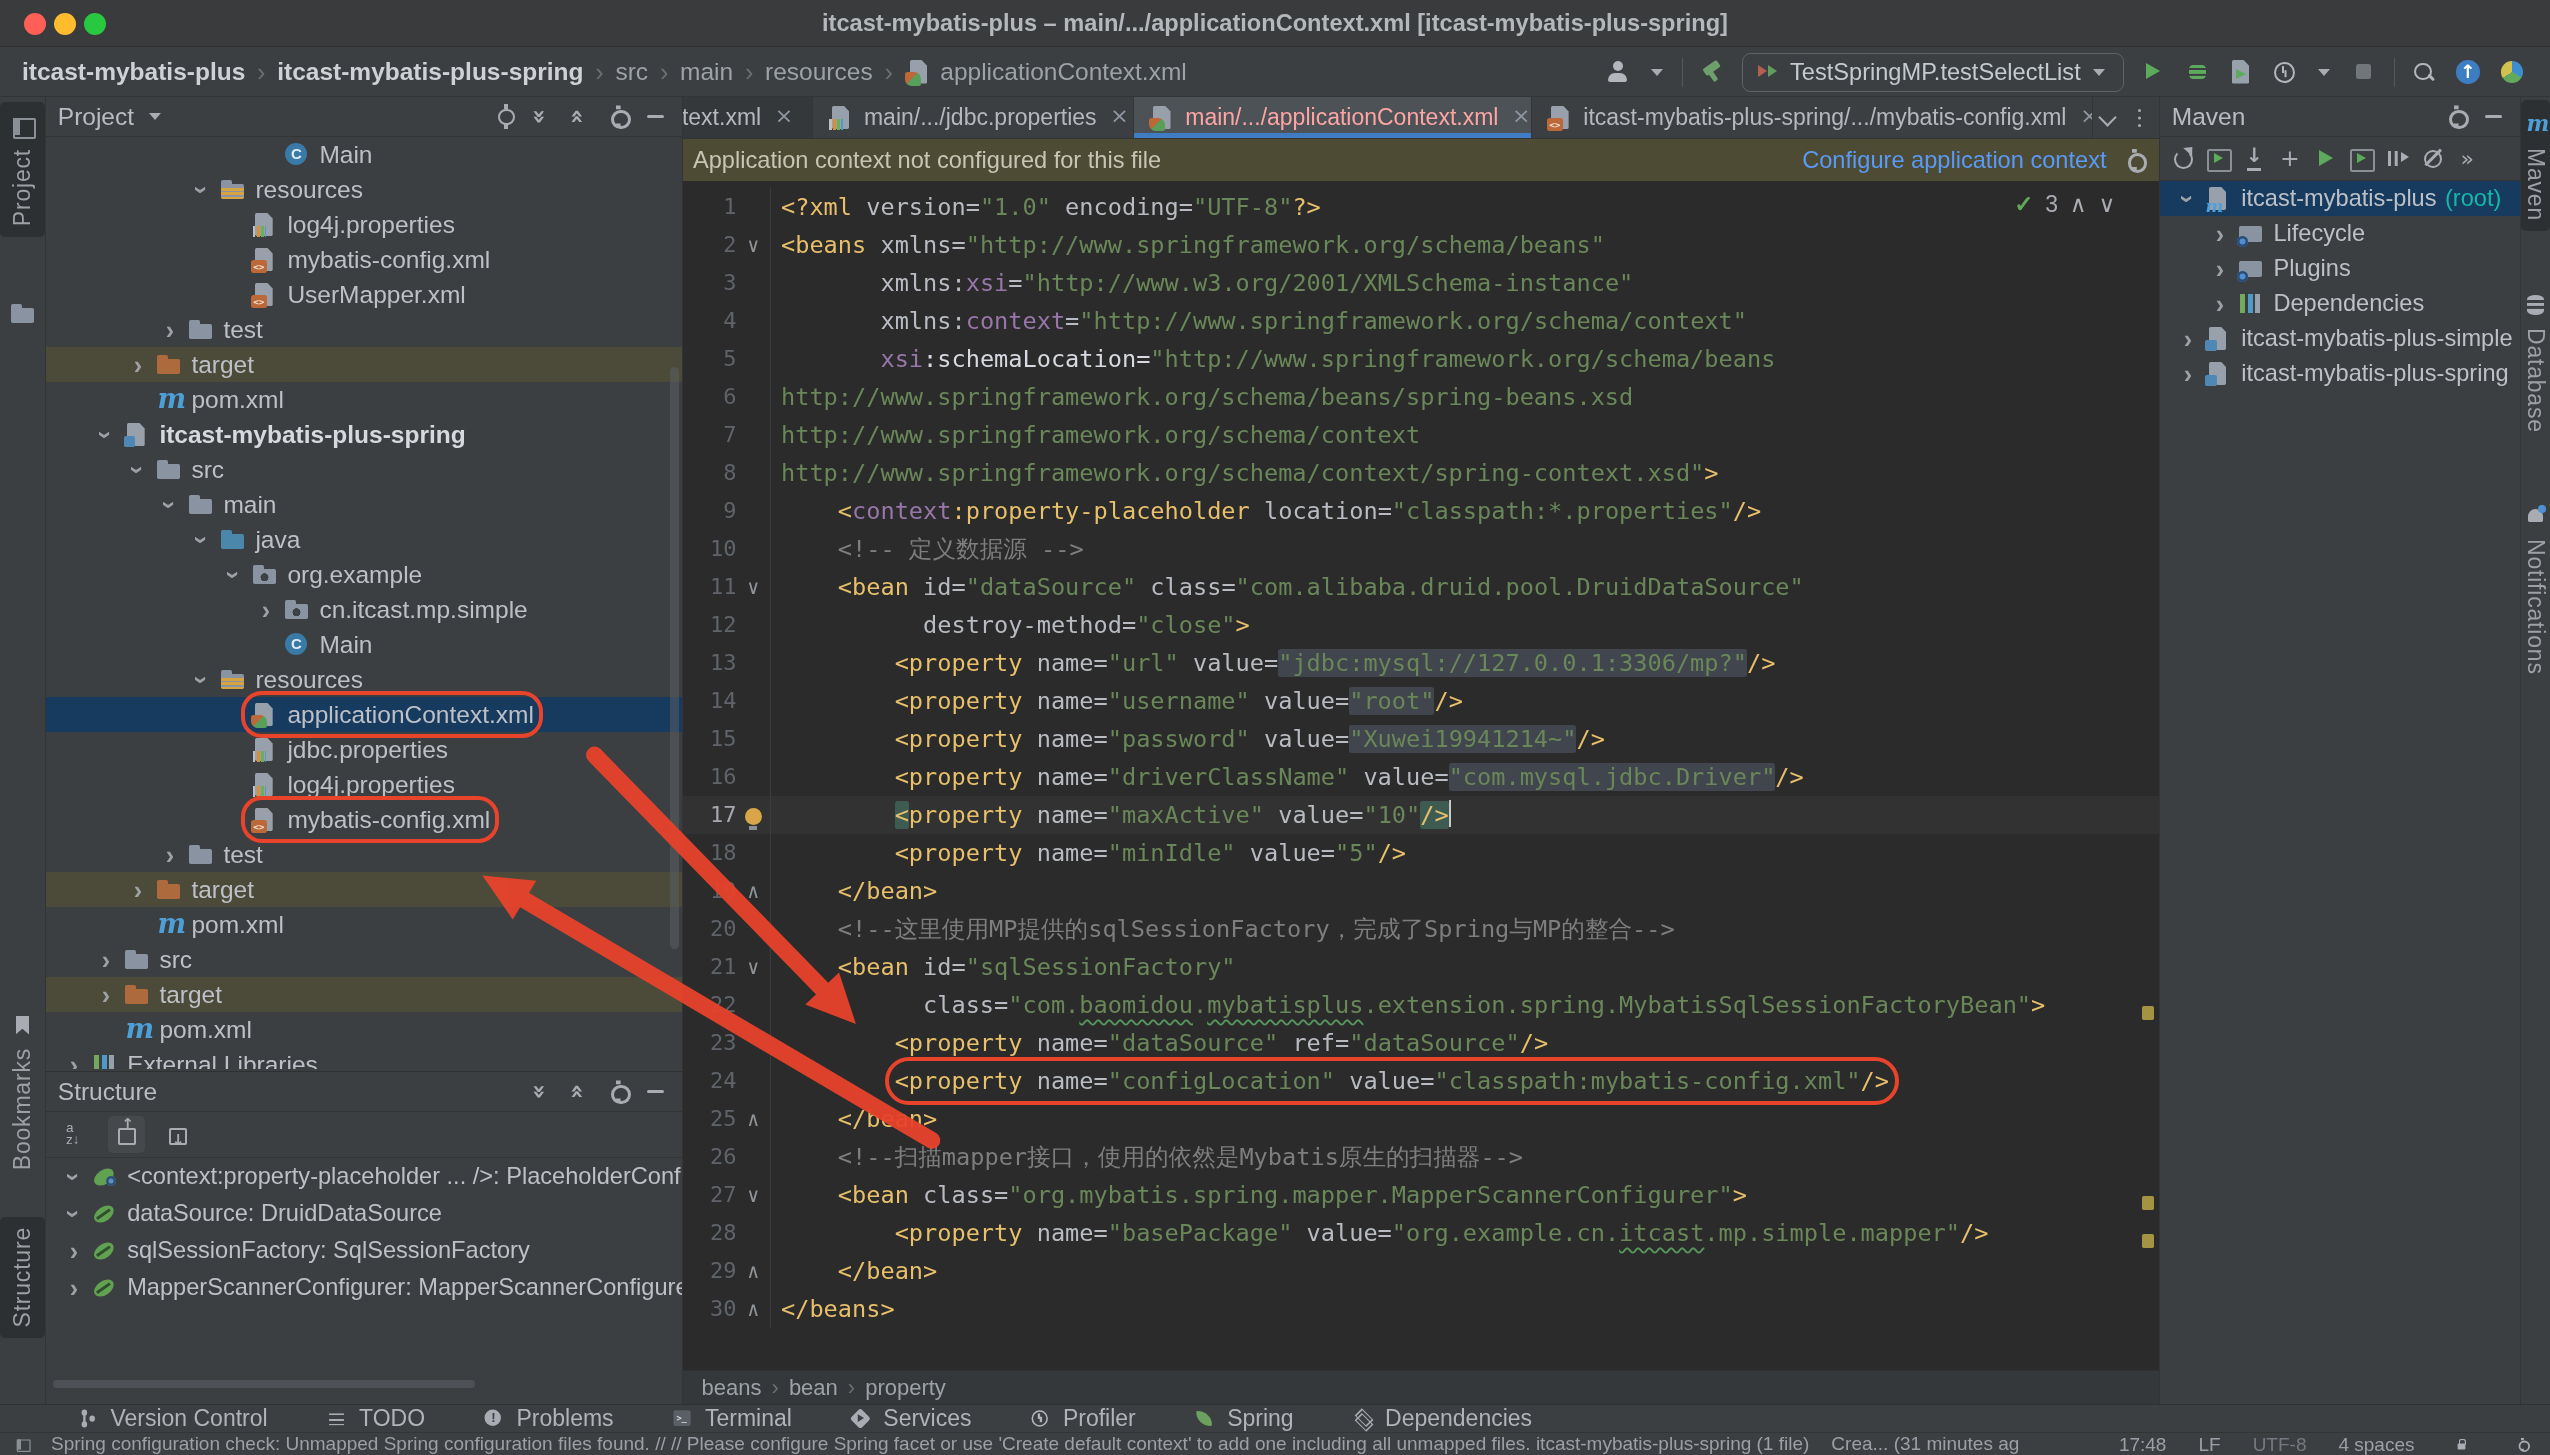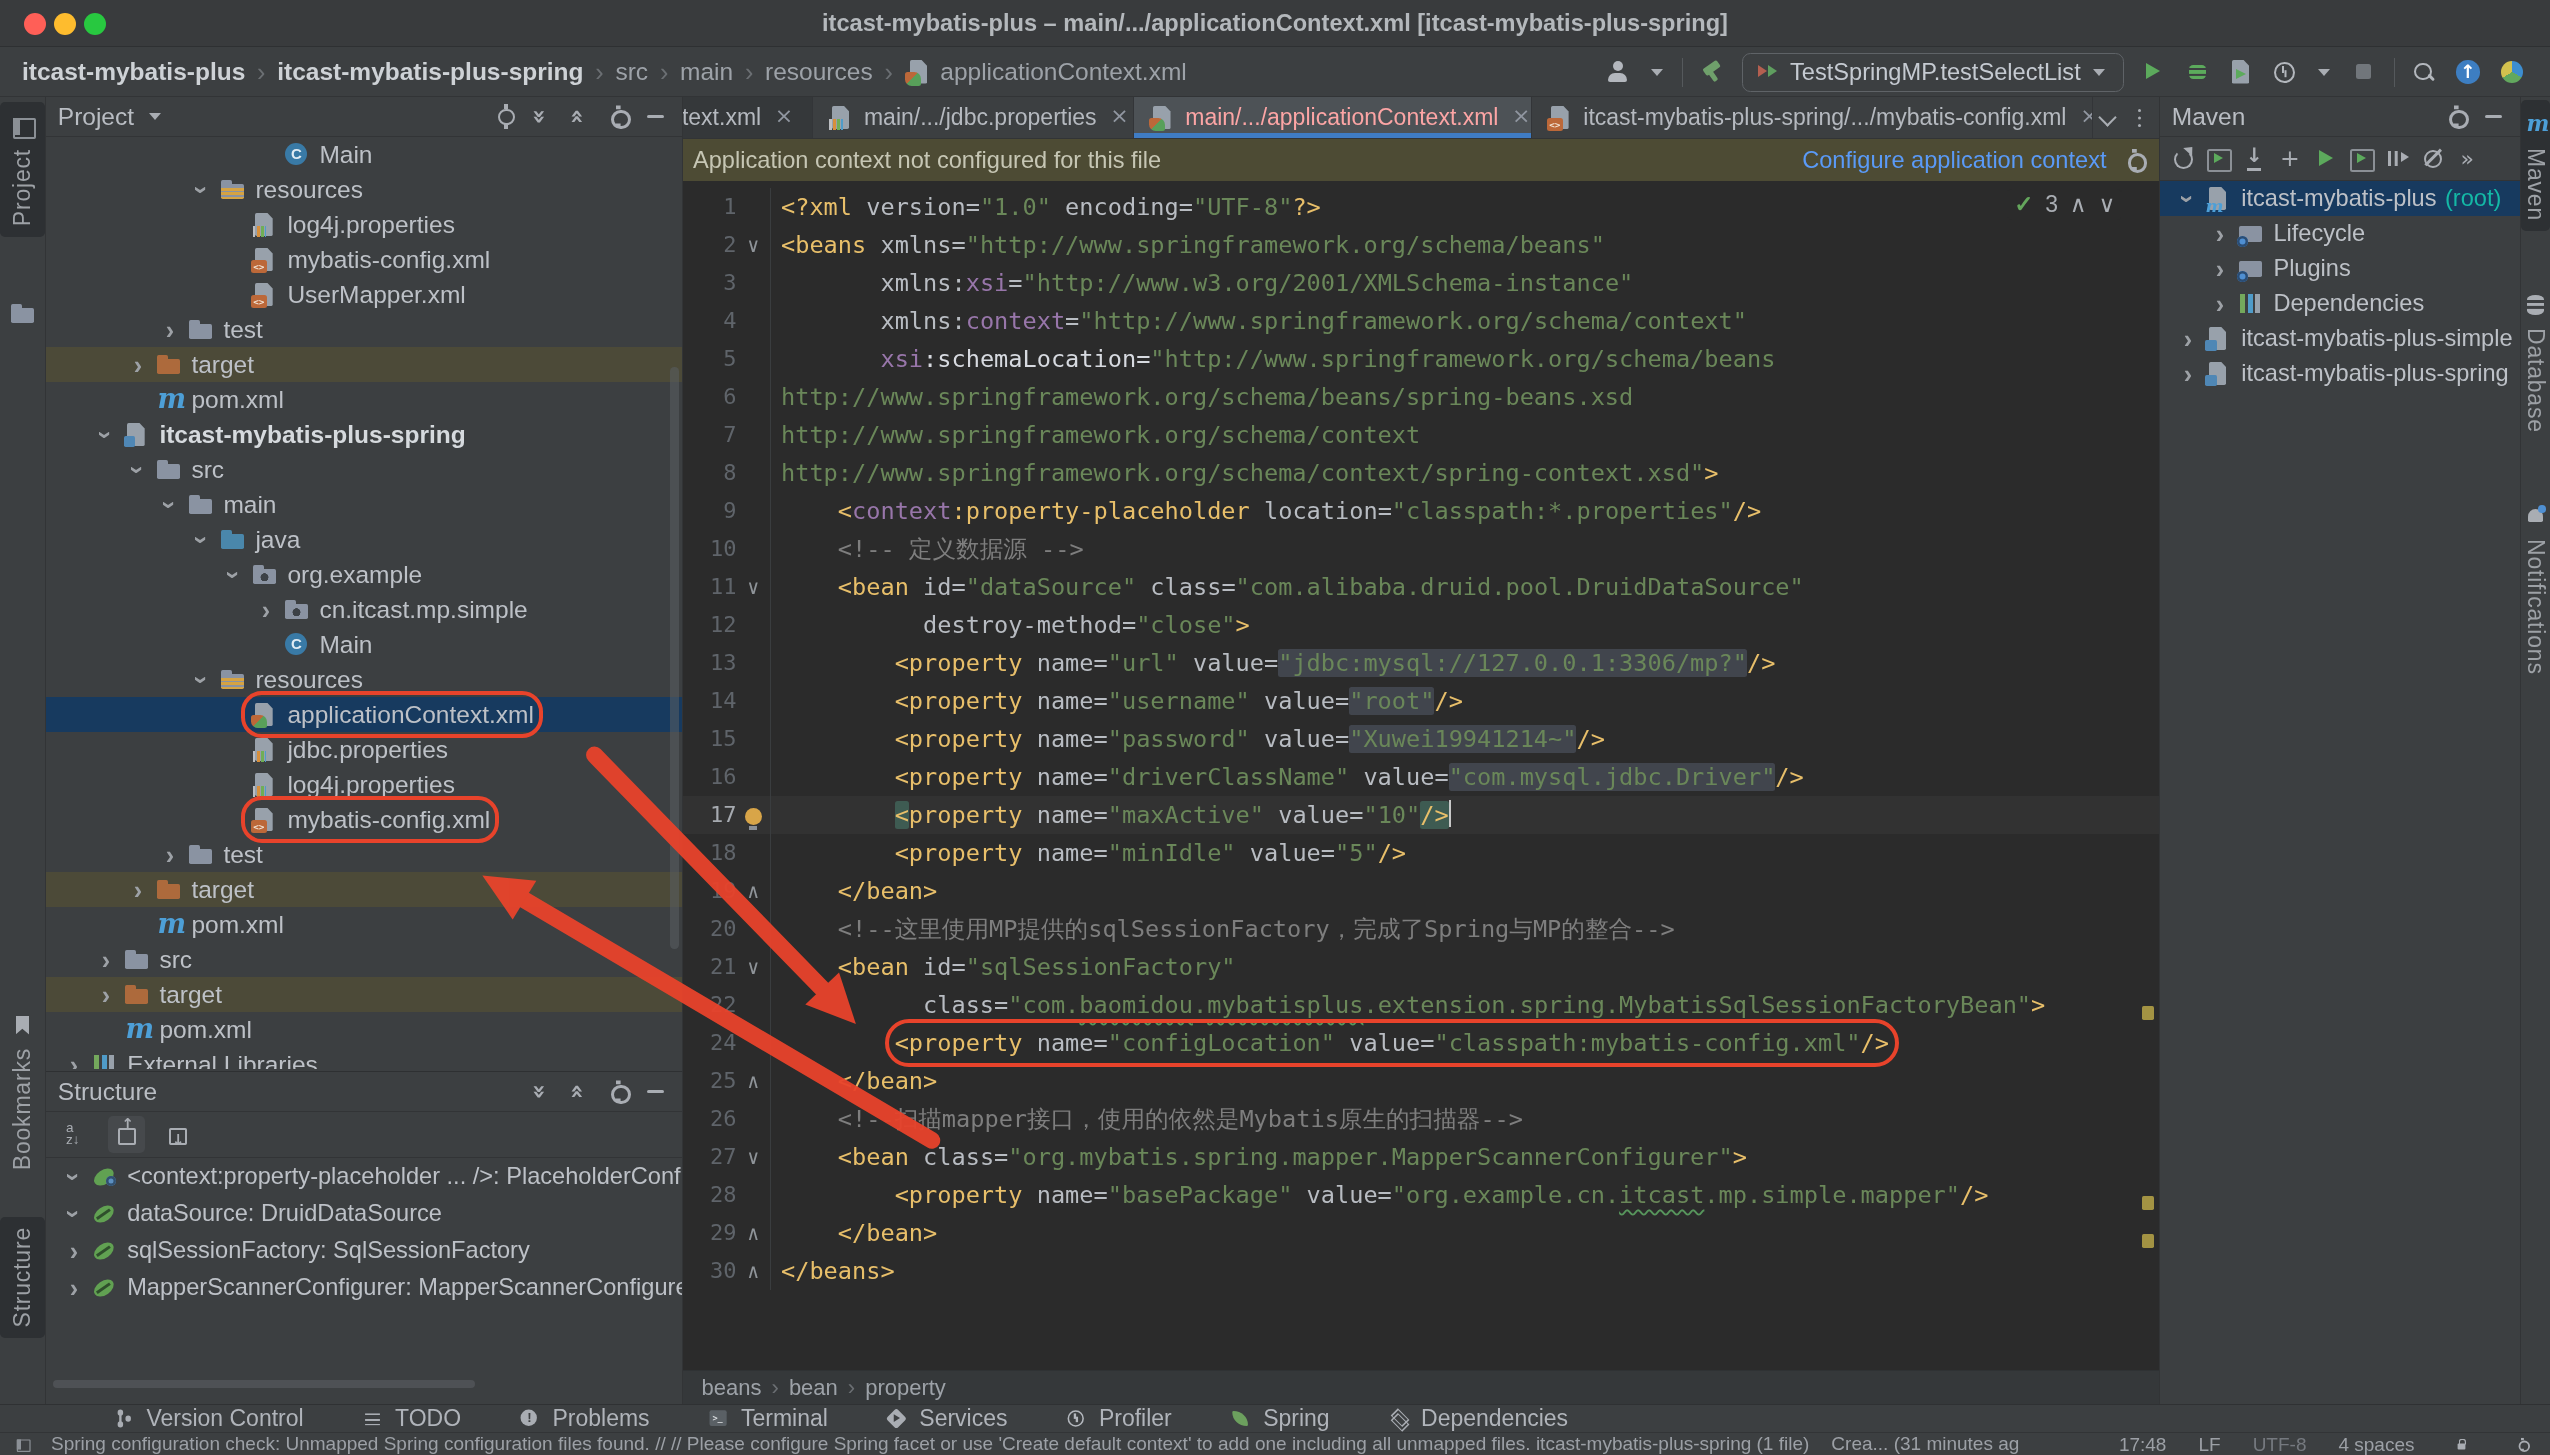--- a/index.html
+++ b/index.html
@@ -88,21 +88,21 @@
   #crumbsbar{position:absolute;left:0;bottom:0;width:100%;height:34px;background:#35383a;border-top:0.8px solid #2f3234;
              display:flex;align-items:center;padding-left:18.6px;font-size:22px;color:#9da2a8;gap:10px}
   #crumbsbar .sep{color:#6b6f73}
   
   #maven{position:absolute;left:2159px;top:97px;width:361px;height:1307px;background:#3c3f41;border-left:0.8px solid #323436}
   #maven-tools{position:absolute;left:0;top:40px;width:100%;height:44px;display:flex;align-items:center;gap:6.7px;padding:0 8.4px;border-bottom:0.8px solid #323436}
   #maven-tree{position:absolute;left:0;top:84px;width:100%}
   #maven-tree .trow{font-size:23.6px}
   
   #bbar{position:absolute;left:0;top:1404px;width:2550px;height:28px;background:#3c3f41;border-top:0.8px solid #2f3133;
-        display:flex;align-items:center;gap:54px;padding-left:109px}
+        display:flex;align-items:center;gap:54px;padding-left:73px}
   .bitem{display:flex;align-items:center;gap:8.4px;font-size:23px;color:#b0b4ba;white-space:nowrap}
   .bitem .ic{transform:scale(.78)}
   #sbar{position:absolute;left:0;top:1432px;width:2550px;height:23.6px;background:#3c3f41;border-top:0.8px solid #323436;
         display:flex;align-items:center;font-size:19px;color:#9ca0a6}
   #sbar .lmsg{margin-left:51px;max-width:1965px;overflow:hidden;text-overflow:ellipsis;white-space:nowrap}
   #sbar .extra{margin-left:22px;white-space:nowrap}
   #sbar-right{position:absolute;right:13.5px;top:0;height:23.6px;display:flex;align-items:center;gap:32px}
   #sbar-right .dim{color:#75797f}
   #sbar .ic{transform:scale(.6)}
   
@@ -619,20 +619,21 @@
         <div class="cl"><div class="gut"><span class="num">13</span><span class="slot"></span></div><div class="src"><span class="s-p">        </span><span class="s-t">&lt;property </span><span class="s-a">name=</span><span class="s-s">"url"</span><span class="s-a"> value=</span><span class="s-sb">"jdbc:mysql://127.0.0.1:3306/mp?"</span><span class="s-t">/&gt;</span></div></div>
         <div class="cl"><div class="gut"><span class="num">14</span><span class="slot"></span></div><div class="src"><span class="s-p">        </span><span class="s-t">&lt;property </span><span class="s-a">name=</span><span class="s-s">"username"</span><span class="s-a"> value=</span><span class="s-sb">"root"</span><span class="s-t">/&gt;</span></div></div>
         <div class="cl"><div class="gut"><span class="num">15</span><span class="slot"></span></div><div class="src"><span class="s-p">        </span><span class="s-t">&lt;property </span><span class="s-a">name=</span><span class="s-s">"password"</span><span class="s-a"> value=</span><span class="s-sb">"Xuwei19941214~"</span><span class="s-t">/&gt;</span></div></div>
         <div class="cl"><div class="gut"><span class="num">16</span><span class="slot"></span></div><div class="src"><span class="s-p">        </span><span class="s-t">&lt;property </span><span class="s-a">name=</span><span class="s-s">"driverClassName"</span><span class="s-a"> value=</span><span class="s-sb">"com.mysql.jdbc.Driver"</span><span class="s-t">/&gt;</span></div></div>
         <div class="cl cur"><div class="gut"><span class="num">17</span><span class="slot"><span class="bulb"></span></span></div><div class="src"><span class="s-p">        </span><span class="s-hb">&lt;</span><span class="s-t">property </span><span class="s-a">name=</span><span class="s-s">"maxActive"</span><span class="s-a"> value=</span><span class="s-s">"10"</span><span class="s-hb">/&gt;</span><span class="caret"></span></div></div>
         <div class="cl"><div class="gut"><span class="num">18</span><span class="slot"></span></div><div class="src"><span class="s-p">        </span><span class="s-t">&lt;property </span><span class="s-a">name=</span><span class="s-s">"minIdle"</span><span class="s-a"> value=</span><span class="s-s">"5"</span><span class="s-t">/&gt;</span></div></div>
         <div class="cl"><div class="gut"><span class="num">19</span><span class="slot">∧</span></div><div class="src"><span class="s-p">    </span><span class="s-t">&lt;/bean&gt;</span></div></div>
         <div class="cl"><div class="gut"><span class="num">20</span><span class="slot"></span></div><div class="src"><span class="s-p">    </span><span class="s-c">&lt;!--这里使用MP提供的sqlSessionFactory，完成了Spring与MP的整合--&gt;</span></div></div>
         <div class="cl"><div class="gut"><span class="num">21</span><span class="slot">∨</span></div><div class="src"><span class="s-p">    </span><span class="s-t">&lt;bean </span><span class="s-a">id=</span><span class="s-s">"sqlSessionFactory"</span></div></div>
         <div class="cl"><div class="gut"><span class="num">22</span><span class="slot"></span></div><div class="src"><span class="s-p">          </span><span class="s-a">class=</span><span class="s-s">"com.</span><span class="s-sw">baomidou</span><span class="s-s">.</span><span class="s-sw">mybatisplus</span><span class="s-s">.extension.spring.MybatisSqlSessionFactoryBean"</span><span class="s-t">&gt;</span></div></div>
+        <div class="cl"><div class="gut"><span class="num">23</span><span class="slot"></span></div><div class="src"><span class="s-p">        </span><span class="s-t">&lt;property </span><span class="s-a">name=</span><span class="s-s">"dataSource"</span><span class="s-a"> ref=</span><span class="s-s">"dataSource"</span><span class="s-t">/&gt;</span></div></div>
         <div class="cl"><div class="gut"><span class="num">24</span><span class="slot"></span></div><div class="src"><span class="s-p">        </span><span class="rbox2"><span class="s-t">&lt;property </span><span class="s-a">name=</span><span class="s-s">"configLocation"</span><span class="s-a"> value=</span><span class="s-s">"classpath:mybatis-config.xml"</span><span class="s-t">/&gt;</span></span></div></div>
         <div class="cl"><div class="gut"><span class="num">25</span><span class="slot">∧</span></div><div class="src"><span class="s-p">    </span><span class="s-t">&lt;/bean&gt;</span></div></div>
         <div class="cl"><div class="gut"><span class="num">26</span><span class="slot"></span></div><div class="src"><span class="s-p">    </span><span class="s-c">&lt;!--扫描mapper接口，使用的依然是Mybatis原生的扫描器--&gt;</span></div></div>
         <div class="cl"><div class="gut"><span class="num">27</span><span class="slot">∨</span></div><div class="src"><span class="s-p">    </span><span class="s-t">&lt;bean </span><span class="s-a">class=</span><span class="s-s">"org.mybatis.spring.mapper.MapperScannerConfigurer"</span><span class="s-t">&gt;</span></div></div>
         <div class="cl"><div class="gut"><span class="num">28</span><span class="slot"></span></div><div class="src"><span class="s-p">        </span><span class="s-t">&lt;property </span><span class="s-a">name=</span><span class="s-s">"basePackage"</span><span class="s-a"> value=</span><span class="s-s">"org.example.cn.</span><span class="s-sw">itcast</span><span class="s-s">.mp.simple.mapper"</span><span class="s-t">/&gt;</span></div></div>
         <div class="cl"><div class="gut"><span class="num">29</span><span class="slot">∧</span></div><div class="src"><span class="s-p">    </span><span class="s-t">&lt;/bean&gt;</span></div></div>
         <div class="cl"><div class="gut"><span class="num">30</span><span class="slot">∧</span></div><div class="src"><span class="s-t">&lt;/beans&gt;</span></div></div>
       </div>
     <div id="crumbsbar">
         <span>beans</span>

